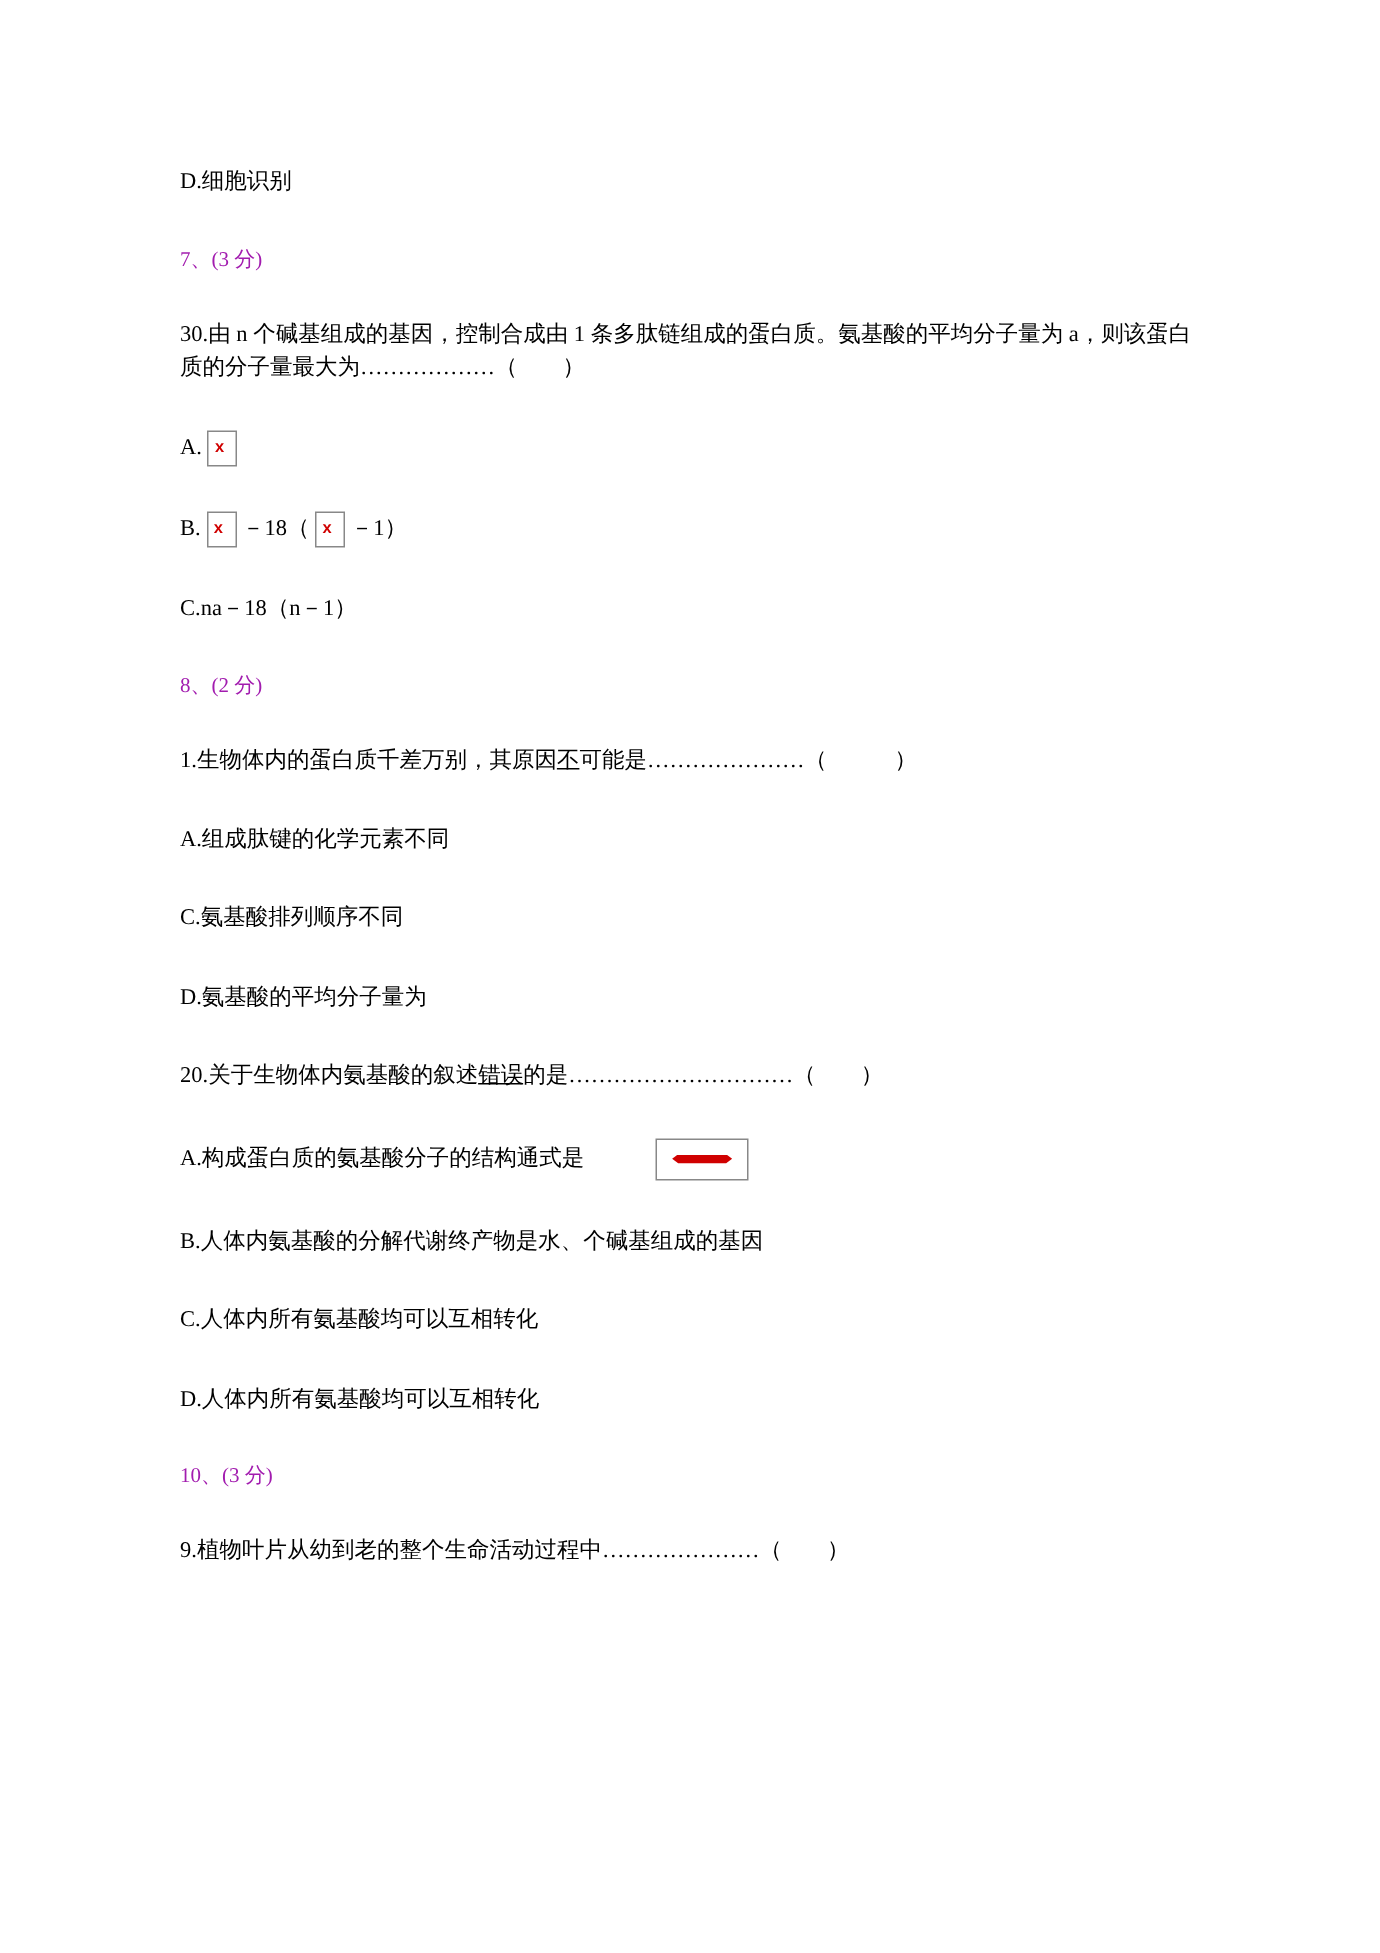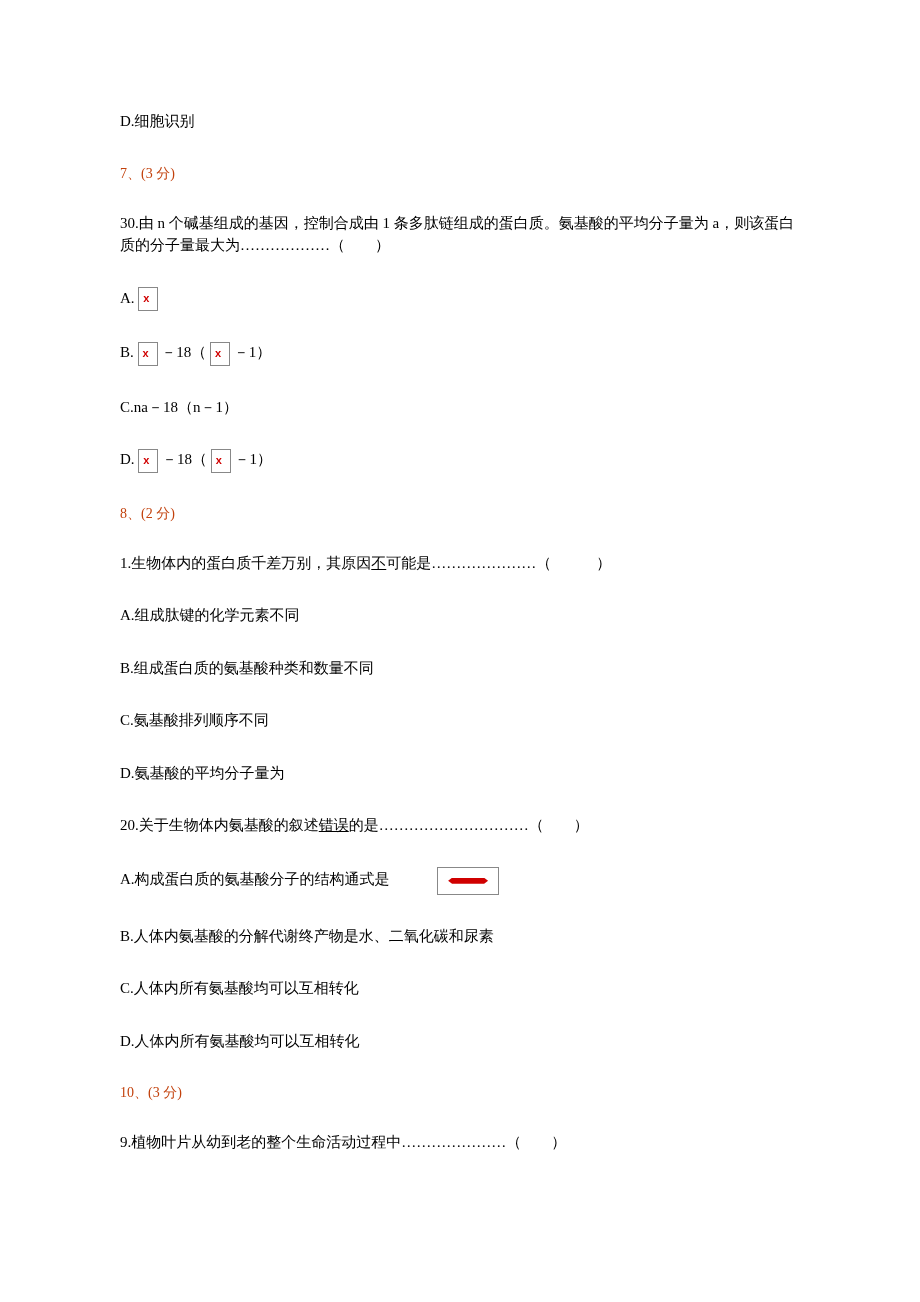--- a/index.html
+++ b/index.html
@@ -14,21 +14,21 @@
   .page {
     width: 920px;
     min-height: 1302px;
     padding: 110px 120px 60px 120px;
     box-sizing: border-box;
   }
   .line {
     margin: 0 0 30px 0;
   }
   .meta {
-    color: #c2410c;
+    color: #a21caf;
     font-size: 14px;
     margin: 4px 0 28px 0;
   }
   .inline-img {
     display: inline-block;
     vertical-align: middle;
     border: 1px solid #888;
     background: #fff;
     position: relative;
   }
@@ -85,51 +85,43 @@
   <div class="option-row">
     <span>B.</span>
     <span class="inline-img small"></span>
     <span>－18（</span>
     <span class="inline-img small"></span>
     <span>－1）</span>
   </div>
 
   <div class="line">C.na－18（n－1）</div>
 
-  <div class="option-row">
-    <span>D.</span>
-    <span class="inline-img small"></span>
-    <span>－18（</span>
-    <span class="inline-img small"></span>
-    <span>－1）</span>
-  </div>
 
   <div class="meta">8、(2 分)</div>
 
   <div class="line">
     <span>1.生物体内的蛋白质千差万别，其原因</span><span class="u">不</span><span>可能是…………………（　　　）</span>
   </div>
 
   <div class="line">A.组成肽键的化学元素不同</div>
-  <div class="line">B.组成蛋白质的氨基酸种类和数量不同</div>
   <div class="line">C.氨基酸排列顺序不同</div>
   <div class="line">D.氨基酸的平均分子量为</div>
 
 
   <div class="line">
     <span>20.关于生物体内氨基酸的叙述</span><span class="u">错误</span><span>的是…………………………（　　）</span>
   </div>
 
   <div class="option-row">
     <span>A.构成蛋白质的氨基酸分子的结构通式是</span>
     <span style="display:inline-block; width:40px;"></span>
     <span class="inline-img wide"></span>
   </div>
 
-  <div class="line">B.人体内氨基酸的分解代谢终产物是水、二氧化碳和尿素</div>
+  <div class="line">B.人体内氨基酸的分解代谢终产物是水、个碱基组成的基因</div>
   <div class="line">C.人体内所有氨基酸均可以互相转化</div>
   <div class="line">D.人体内所有氨基酸均可以互相转化</div>
 
   <div class="meta">10、(3 分)</div>
 
   <div class="line">9.植物叶片从幼到老的整个生命活动过程中…………………（　　）</div>
 
 </div>
 
 </body></html>

